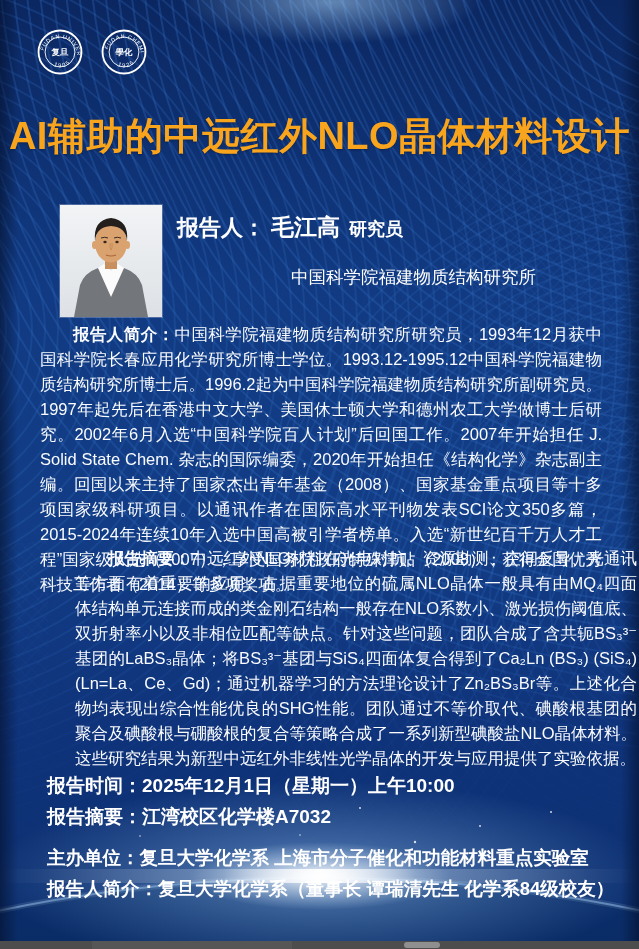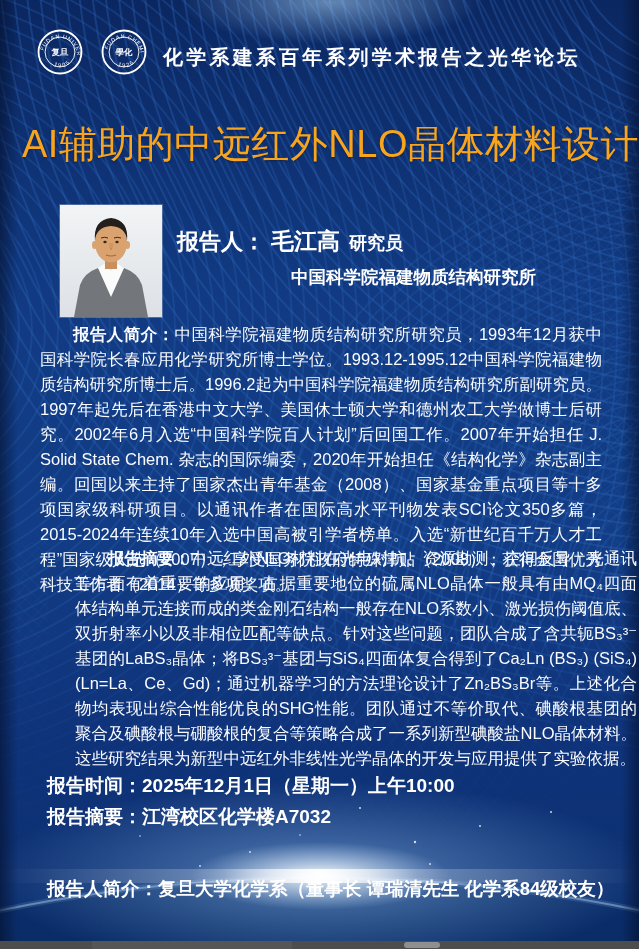--- a/index.html
+++ b/index.html
@@ -12,31 +12,31 @@
   #wave1 circle,#wave2 circle,#wave3 circle{fill:none;stroke:#2d63b2;stroke-width:2;}
   
   .seals{position:absolute;left:37px;top:29px;display:flex;gap:18px;}
   .seal{width:46px;height:46px;}
   .forum-title{
     position:absolute;left:163px;top:44px;width:440px;
     font-family:"DejaVu Serif","Liberation Serif",serif;font-weight:700;
     font-size:20px;letter-spacing:3.2px;color:#fff;white-space:nowrap;
   }
   .main-title{
-    position:absolute;left:0;right:0;top:119px;text-align:right;
-    font-size:38px;font-weight:400;color:#f8a41d;letter-spacing:.5px;white-space:nowrap;
+    position:absolute;left:0;right:0;top:111px;text-align:center;
+    font-size:38px;font-weight:700;color:#f8a41d;letter-spacing:.5px;white-space:nowrap;
     text-shadow:0 1px 2px rgba(8,24,60,.55);
   }
   
   .photo{position:absolute;left:60px;top:205px;width:102px;height:112px;box-shadow:0 0 0 1px rgba(255,255,255,.25);}
-  .speaker-line{position:absolute;left:177px;top:226px;white-space:nowrap;font-weight:700;}
+  .speaker-line{position:absolute;left:177px;top:212px;white-space:nowrap;font-weight:700;}
   .speaker-line .lbl{font-size:22px;}
   .speaker-line .nm{font-size:23px;margin-left:6px;}
   .speaker-line .ttl{font-size:18px;margin-left:9px;}
-  .affil{position:absolute;left:263px;top:265px;font-size:17.5px;font-weight:700;white-space:nowrap;padding-left:28px;}
+  .affil{position:absolute;left:263px;top:265px;font-size:17.5px;font-weight:400;white-space:nowrap;padding-left:28px;}
   
   .para{
     position:absolute;left:40px;width:562px;margin:0;
     font-size:16.5px;line-height:25px;text-align:justify;text-indent:2em;color:#fafcff;
   }
   .para strong{font-weight:700;}
   .bio-para{top:322px;}
   .abs-para{top:546px;margin-left:35px;}
   
   .info-row{position:absolute;left:47px;font-weight:700;font-size:19px;white-space:nowrap;color:#fff;text-align:right;}
@@ -291,21 +291,20 @@
       <circle cx="30" cy="30" r="28" fill="none" stroke="#fff" stroke-width="2.4"></circle>
       <circle cx="30" cy="30" r="19.5" fill="none" stroke="#fff" stroke-width="1.2"></circle>
       <path id="s2top" d="M8,34 A22,22 0 1 1 52,34" fill="none"></path>
       <path id="s2bot" d="M12,37 A19,19 0 0 0 48,37" fill="none"></path>
       <text font-size="7" letter-spacing="1"><textPath href="#s2top" startOffset="10%">FUDAN CHEMISTRY</textPath></text>
       <text font-size="7.5" letter-spacing="2"><textPath href="#s2bot" startOffset="32%">1926</textPath></text>
       <text x="30" y="34" font-size="11" font-weight="bold" text-anchor="middle">學化</text>
     </svg>
   </div>
 
-  <div class="forum-title">化学系建系百年系列学术报告之光华论坛</div>
 
   <div class="main-title">AI辅助的中远红外NLO晶体材料设计</div>
 
   <svg class="photo" viewBox="0 0 102 112">
     <defs>
       <linearGradient id="phBg" x1="0" y1="0" x2="0" y2="1">
         <stop offset="0" stop-color="#f2f4f6"></stop>
           <stop offset="1" stop-color="#dde1e5"></stop>
       </linearGradient>
     </defs>
@@ -333,20 +332,23 @@
   <p class="para bio-para"><strong>报告人简介：</strong><span>中国科学院福建物质结构研究所研究员，1993年12月获中国科学院长春应用化学研究所博士学位。1993.12-1995.12中国科学院福建物质结构研究所博士后。1996.2起为中国科学院福建物质结构研究所副研究员。1997年起先后在香港中文大学、美国休士顿大学和德州农工大学做博士后研究。2002年6月入选“中国科学院百人计划”后回国工作。2007年开始担任 J. Solid State Chem. 杂志的国际编委，2020年开始担任《结构化学》杂志副主编。回国以来主持了国家杰出青年基金（2008）、国家基金重点项目等十多项国家级科研项目。以通讯作者在国际高水平刊物发表SCI论文350多篇，2015-2024年连续10年入选中国高被引学者榜单。入选“新世纪百千万人才工程”国家级人选（2007），享受国务院政府特殊津贴（2008）；获得全国优秀科技工作者（2014）等多项奖项。</span></p>
 
   <p class="para abs-para"><strong>报告摘要：</strong><span>中远红外NLO材料在光电对抗、资源勘测、空间反导、光通讯等方面有着重要的应用。占据重要地位的硫属NLO晶体一般具有由MQ₄四面体结构单元连接而成的类金刚石结构一般存在NLO系数小、激光损伤阈值底、双折射率小以及非相位匹配等缺点。针对这些问题，团队合成了含共轭BS₃³⁻基团的LaBS₃晶体；将BS₃³⁻基团与SiS₄四面体复合得到了Ca₂Ln (BS₃) (SiS₄) (Ln=La、Ce、Gd)；通过机器学习的方法理论设计了Zn₂BS₃Br等。上述化合物均表现出综合性能优良的SHG性能。团队通过不等价取代、碘酸根基团的聚合及碘酸根与硼酸根的复合等策略合成了一系列新型碘酸盐NLO晶体材料。这些研究结果为新型中远红外非线性光学晶体的开发与应用提供了实验依据。</span></p>
 
   <div class="info-row row-time">
     <span>报告时间：</span><span>2025年12月1日（星期一）上午10:00</span>
   </div>
   <div class="info-row row-venue">
     <span>报告摘要：</span><span>江湾校区化学楼A7032</span>
   </div>
+  <div class="info-row row-host">
+    <span>主办单位：</span><span>复旦大学化学系 上海市分子催化和功能材料重点实验室</span>
+  </div>
   <div class="info-row row-support">
     <span>报告人简介：</span><span>复旦大学化学系（董事长 谭瑞清先生 化学系84级校友）</span>
   </div>
 
   <div class="bottombar">
     <div class="seg"></div>
     <div class="bar-handle"></div>
   </div>
 
 </div>

